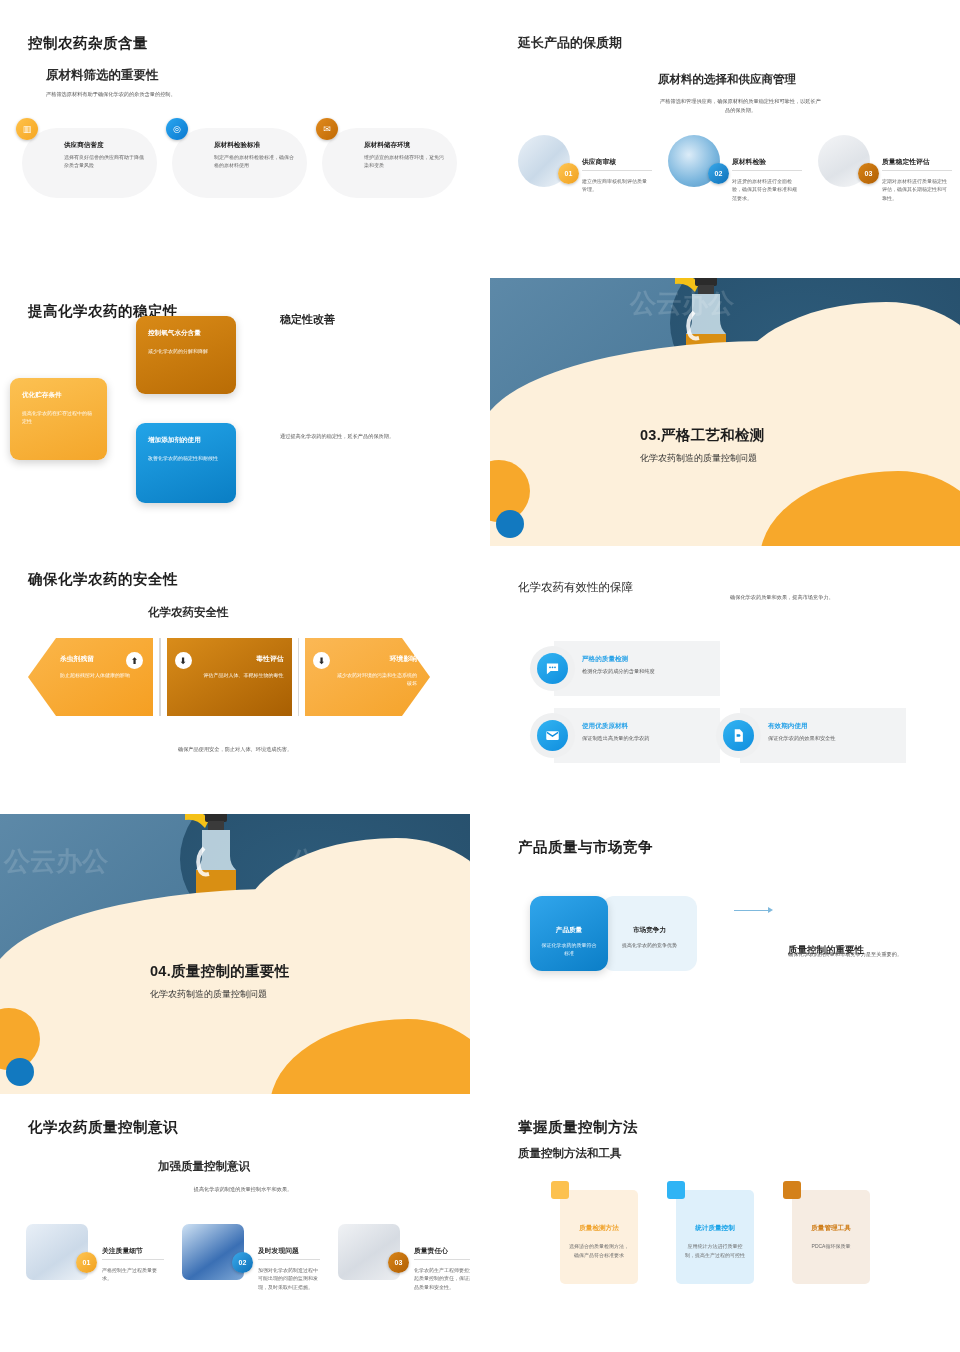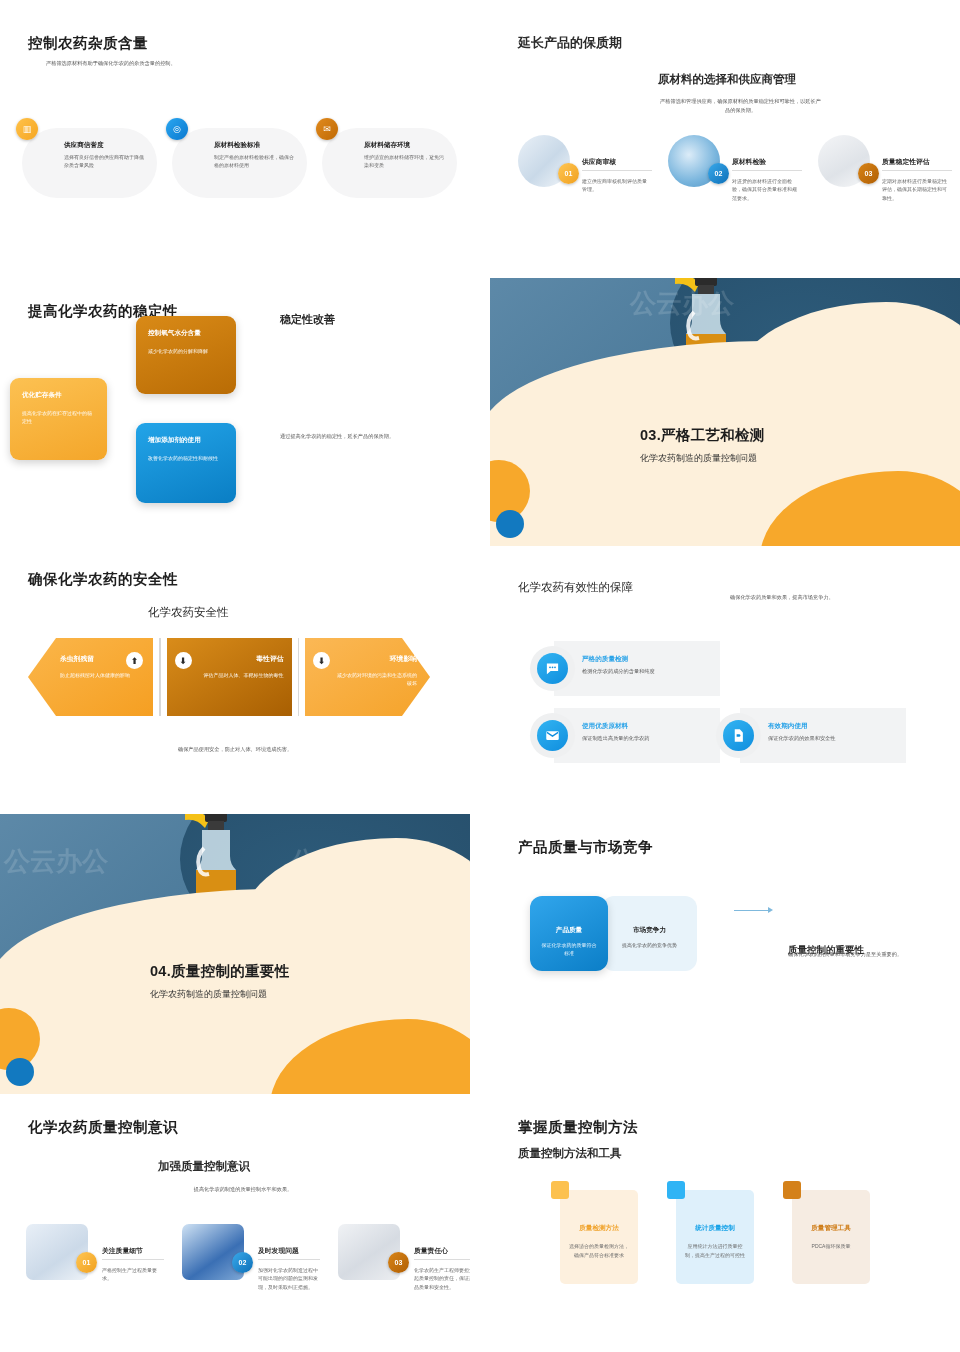--- a/index.html
+++ b/index.html
@@ -129,21 +129,21 @@
   .sec .blue-dot {
     position: absolute; left: 6px; bottom: 8px; width: 28px; height: 28px;
     background: #1279c0; border-radius: 50%;
   }
   .sec .sectxt { position: absolute; left: 150px; top: 148px; z-index: 6; }
   .sec .sectxt .t1 { font-size: 14.5px; font-weight: bold; color: #1d1d1d; letter-spacing: .3px; }
   .sec .sectxt .t2 { margin-top: 7px; font-size: 9px; color: #333; }
   .wm { position: absolute; color: rgba(255,255,255,.14); font-size: 26px; font-weight: bold; }
 
   
-  .s5 .sub2 { margin: 16px 0 0 120px; font-size: 11.5px; font-weight: normal; }
+  .s5 .sub2 { margin: 16px 0 0 120px; font-size: 11.5px; font-weight: bold; }
   .s5 .arrows { position: absolute; left: 28px; top: 92px; display: flex; align-items: stretch; }
   .arw { position: relative; height: 78px; width: 125px; display: block; }
   .arw .body { position: absolute; inset: 0; }
   .arw .txt { position: absolute; z-index: 3; color: #fff; top: 16px; }
   .arw .at { font-size: 6.8px; font-weight: bold; }
   .arw .ab { font-size: 5.0px; margin-top: 7px; line-height: 1.6; opacity: .97; }
   .arw .cir {
     position: absolute; z-index: 4; top: 14px; width: 17px; height: 17px;
     border-radius: 50%; background: #fff;
     display: flex; align-items: center; justify-content: center;
@@ -220,20 +220,21 @@
   .nc-2 { background: #def0fb; } .nc-2 .tab { background: #2fb4f5; } .nc-2 .nt { color: #17a2e8; }
   .nc-3 { background: #f6ece2; } .nc-3 .tab { background: #d4811a; } .nc-3 .nt { color: #cf7d19; }
 </style>
 </head>
 <body>
 
 <div class="deck">
 
   <div class="slide pad s1">
     <div class="s-title">控制农药杂质含量</div>
+    <div class="sub2">原材料筛选的重要性</div>
     <div class="desc">严格筛选原材料有助于确保化学农药的杂质含量的控制。</div>
     <div class="cards">
       <div class="pill">
         <div class="ic ic-a">▥</div>
         <div class="ttl">供应商信誉度</div>
         <div class="bod">选择有良好信誉的供应商有助于降低杂质含量风险</div>
       </div>
       <div class="pill">
         <div class="ic ic-b">◎</div>
         <div class="ttl">原材料检验标准</div>

